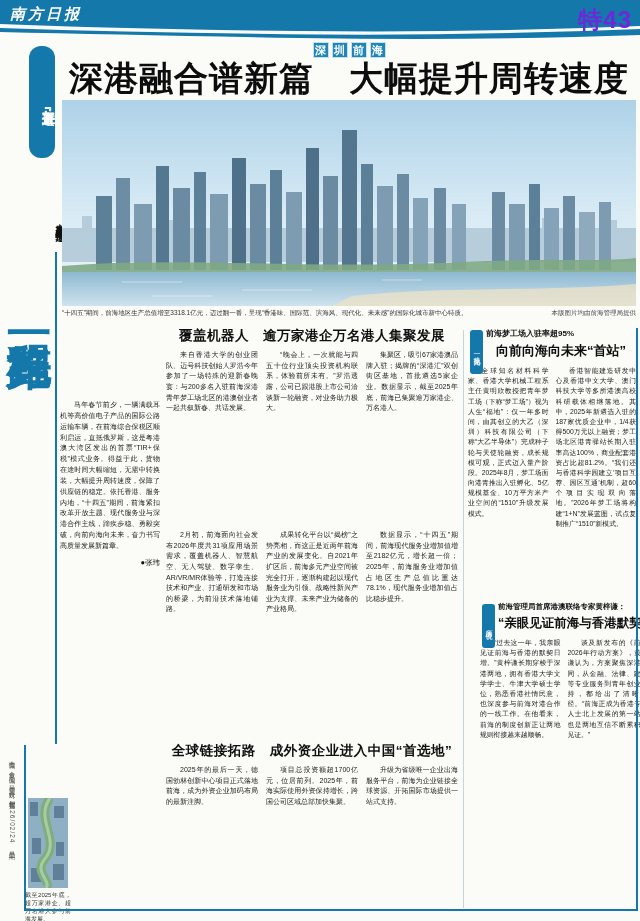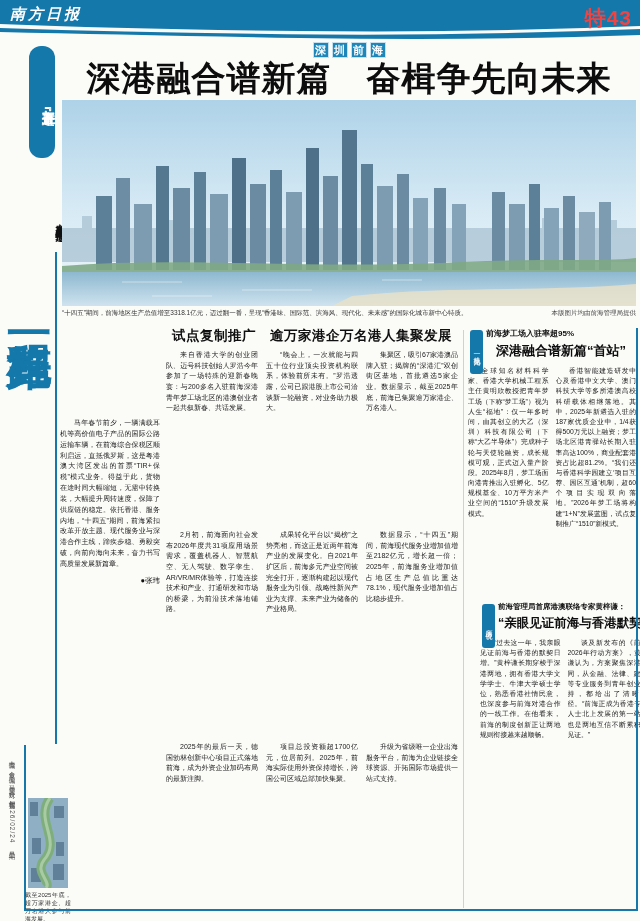--- a/index.html
+++ b/index.html
@@ -5,21 +5,21 @@
   html,body{margin:0;padding:0;}
   body{
     width:640px;height:921px;position:relative;overflow:hidden;
     background:#fbfbf8;color:#1a1a1a;
     font-family:"Liberation Sans","DejaVu Sans",sans-serif;
   }
   .abs{position:absolute;}
   
   #masthead{left:10px;top:5px;color:#fff;font-weight:900;font-size:15px;
     letter-spacing:3px;font-family:"DejaVu Serif","Liberation Serif",serif;font-style:italic;}
-  #page-no{right:8px;top:4px;color:#ef4444;font-weight:900;font-size:21px;letter-spacing:1px;}
+  #page-no{right:8px;top:4px;color:#6d28d9;font-weight:900;font-size:24px;letter-spacing:1px;}
   
   #badge{left:29px;top:46px;width:26px;height:112px;background:#1578aa;border-radius:12px;
     color:#fff;font-weight:900;font-size:13px;line-height:1.1;
     writing-mode:vertical-rl;text-orientation:upright;text-align:center;}
   #slogan{left:6px;top:160px;width:50px;height:300px;color:#1578aa;font-weight:900;
     font-size:45px;line-height:1.18;writing-mode:vertical-rl;text-orientation:upright;
     text-align:center;font-family:"DejaVu Sans","Liberation Sans",sans-serif;}
   #series{left:53px;top:216px;height:150px;color:#111;font-weight:700;font-size:9px;
     writing-mode:vertical-rl;text-orientation:upright;letter-spacing:1px;}
   .vrule{background:#1578aa;}
@@ -33,21 +33,21 @@
   #caption-row{left:62px;top:309px;width:574px;display:flex;justify-content:space-between;
     font-size:6.5px;color:#333;line-height:1.3;}
   #caption-row .credit{white-space:nowrap;margin-left:14px;color:#444;}
   
   .section{width:292px;}
   .section h3{margin:0 0 5px 0;font-size:13.5px;font-weight:900;text-align:center;color:#0f0f0f;
     letter-spacing:.5px;white-space:nowrap;}
   .cols{display:flex;gap:8px;}
   .col{flex:1;font-size:7px;line-height:1.52;text-align:justify;color:#222;overflow:hidden;}
   .col p{margin:0;text-indent:2em;}
-  #intro-col{left:60px;top:418px;width:100px;height:346px;font-size:7px;line-height:1.55;
+  #intro-col{left:60px;top:400px;width:100px;height:346px;font-size:7px;line-height:1.55;
     text-align:justify;color:#222;overflow:hidden;}
   #intro-col p{margin:0;text-indent:2em;}
   #byline{text-align:right;font-size:7.5px;margin-top:5px;color:#111;text-indent:0;}
   
   .r-article{width:168px;}
   .r-tag{position:absolute;left:2px;top:2px;width:13px;height:44px;background:#1578aa;border-radius:3px;
     color:#fff;font-size:7px;writing-mode:vertical-rl;text-orientation:upright;
     display:flex;align-items:center;justify-content:center;letter-spacing:1px;}
   .r-head{padding-left:18px;}
   .r-kicker{font-size:8px;font-weight:700;text-align:left;color:#111;white-space:nowrap;}
@@ -77,21 +77,21 @@
 <div class="abs" id="slogan">跑好第一程</div>
 <div class="abs" id="series">广东高质量发展特别报道</div>
 <div class="abs vrule" style="left:55px;top:252px;width:2px;height:492px;"></div>
 
 <div class="abs" id="tag-row">
   <span class="tag-char">深</span>
   <span class="tag-char">圳</span>
   <span class="tag-char">前</span>
   <span class="tag-char">海</span>
 </div>
-<div class="abs" id="headline">深港融合谱新篇　奋楫争先向未来</div>
+<div class="abs" id="headline">深港融合谱新篇　大幅提升周转速度</div>
 
 <div class="abs" id="photo">
   <svg width="574" height="206" viewBox="0 0 574 206">
     <defs>
       <linearGradient id="sky" x1="0" y1="0" x2="0" y2="1">
         <stop offset="0" stop-color="#aed2e8"></stop>
           <stop offset="0.55" stop-color="#d8ebf5"></stop>
           <stop offset="1" stop-color="#eef6fa"></stop>
       </linearGradient>
       <linearGradient id="wat" x1="0" y1="0" x2="0" y2="1">
@@ -153,21 +153,21 @@
   <span>“十四五”期间，前海地区生产总值增至3318.1亿元，迈过翻一番，呈现“香港味、国际范、滨海风、现代化、未来感”的国际化城市新中心特质。</span>
   <span class="credit">本版图片均由前海管理局提供</span>
 </div>
 
 <div class="abs" id="intro-col">
   <p>马年春节前夕，一辆满载耳机等高价值电子产品的国际公路运输车辆，在前海综合保税区顺利启运，直抵俄罗斯，这是粤港澳大湾区发出的首票“TIR+保税”模式业务。得益于此，货物在途时间大幅缩短，无需中转换装，大幅提升周转速度，保障了供应链的稳定。依托香港、服务内地，“十四五”期间，前海紧扣改革开放主题、现代服务业与深港合作主线，蹄疾步稳、勇毅突破，向前向海向未来，奋力书写高质量发展新篇章。</p>
   <div id="byline">●张玮</div>
 </div>
 
 <div class="abs section" style="left:166px;top:327px;">
-  <h3>试点复制推广　逾万家港企万名港人集聚发展</h3>
+  <h3>覆盖机器人　逾万家港企万名港人集聚发展</h3>
   <div class="cols" style="height:172px;">
     <div class="col">
         <p>来自香港大学的创业团队、迈号科技创始人罗浩今年参加了一场特殊的迎新春晚宴：与200多名入驻前海深港青年梦工场北区的港澳创业者一起共叙新春、共话发展。</p>
       </div>
     <div class="col">
         <p>“晚会上，一次就能与四五十位行业顶尖投资机构联系，体验前所未有。”罗浩透露，公司已跟港股上市公司洽谈新一轮融资，对业务助力极大。</p>
       </div>
     <div class="col">
         <p>集聚区，吸引67家港澳品牌入驻；揭牌的“深港汇”双创街区基地，首批遴选5家企业。数据显示，截至2025年底，前海已集聚逾万家港企、万名港人。</p>
       </div>
@@ -182,40 +182,41 @@
     <div class="col">
         <p>成果转化平台以“揭榜”之势亮相，而这正是近两年前海产业的发展变化。自2021年扩区后，前海多元产业空间被完全打开，逐渐构建起以现代服务业为引领、战略性新兴产业为支撑、未来产业为储备的产业格局。</p>
       </div>
     <div class="col">
         <p>数据显示，“十四五”期间，前海现代服务业增加值增至2182亿元，增长超一倍；2025年，前海服务业增加值占地区生产总值比重达78.1%，现代服务业增加值占比稳步提升。</p>
       </div>
   </div>
 </div>
 
 <div class="abs section" style="left:166px;top:742px;">
+  <h3>全球链接拓路　成外资企业进入中国“首选地”</h3>
   <div class="cols" style="height:132px;">
     <div class="col">
         <p>2025年的最后一天，德国勃林创新中心项目正式落地前海，成为外资企业加码布局的最新注脚。</p>
       </div>
     <div class="col">
         <p>项目总投资额超1700亿元，位居前列。2025年，前海实际使用外资保持增长，跨国公司区域总部加快集聚。</p>
       </div>
     <div class="col">
         <p>升级为省级唯一企业出海服务平台，前海为企业链接全球资源、开拓国际市场提供一站式支持。</p>
       </div>
   </div>
 </div>
 
 <div class="abs vrule" style="left:463px;top:330px;width:1px;height:578px;background:#c5d4dd;"></div>
 
 <div class="abs r-article" style="left:468px;top:328px;">
   <div class="r-tag">一线见闻</div>
   <div class="r-head">
     <div class="r-kicker">前海梦工场入驻率超95%</div>
-    <div class="r-title">深港融合谱新篇“首站”</div>
+    <div class="r-title">向前向海向未来“首站”</div>
   </div>
   <div class="r-cols" style="height:212px;">
     <div class="r-col">
         <p>全球知名材料科学家、香港大学机械工程系主任黄明欣教授把青年梦工场（下称“梦工场”）视为人生“福地”：仅一年多时间，由其创立的大乙（深圳）科技有限公司（下称“大乙半导体”）完成种子轮与天使轮融资，成长规模可观，正式迈入量产阶段。2025年8月，梦工场面向港青推出入驻孵化、5亿规模基金、10万平方米产业空间的“1510”升级发展模式。</p>
       </div>
     <div class="r-col">
         <p>香港智能建造研发中心及香港中文大学、澳门科技大学等多所港澳高校科研载体相继落地。其中，2025年新遴选入驻的187家优质企业中，1/4获得500万元以上融资；梦工场北区港青驿站长期入驻率高达100%，商业配套港资占比超81.2%。“我们还与香港科学园建立‘项目互荐、园区互通’机制，超60个项目实现双向落地。”2026年梦工场将构建“1+N”发展蓝图，试点复制推广“1510”新模式。</p>
       </div>
   </div>
 </div>

